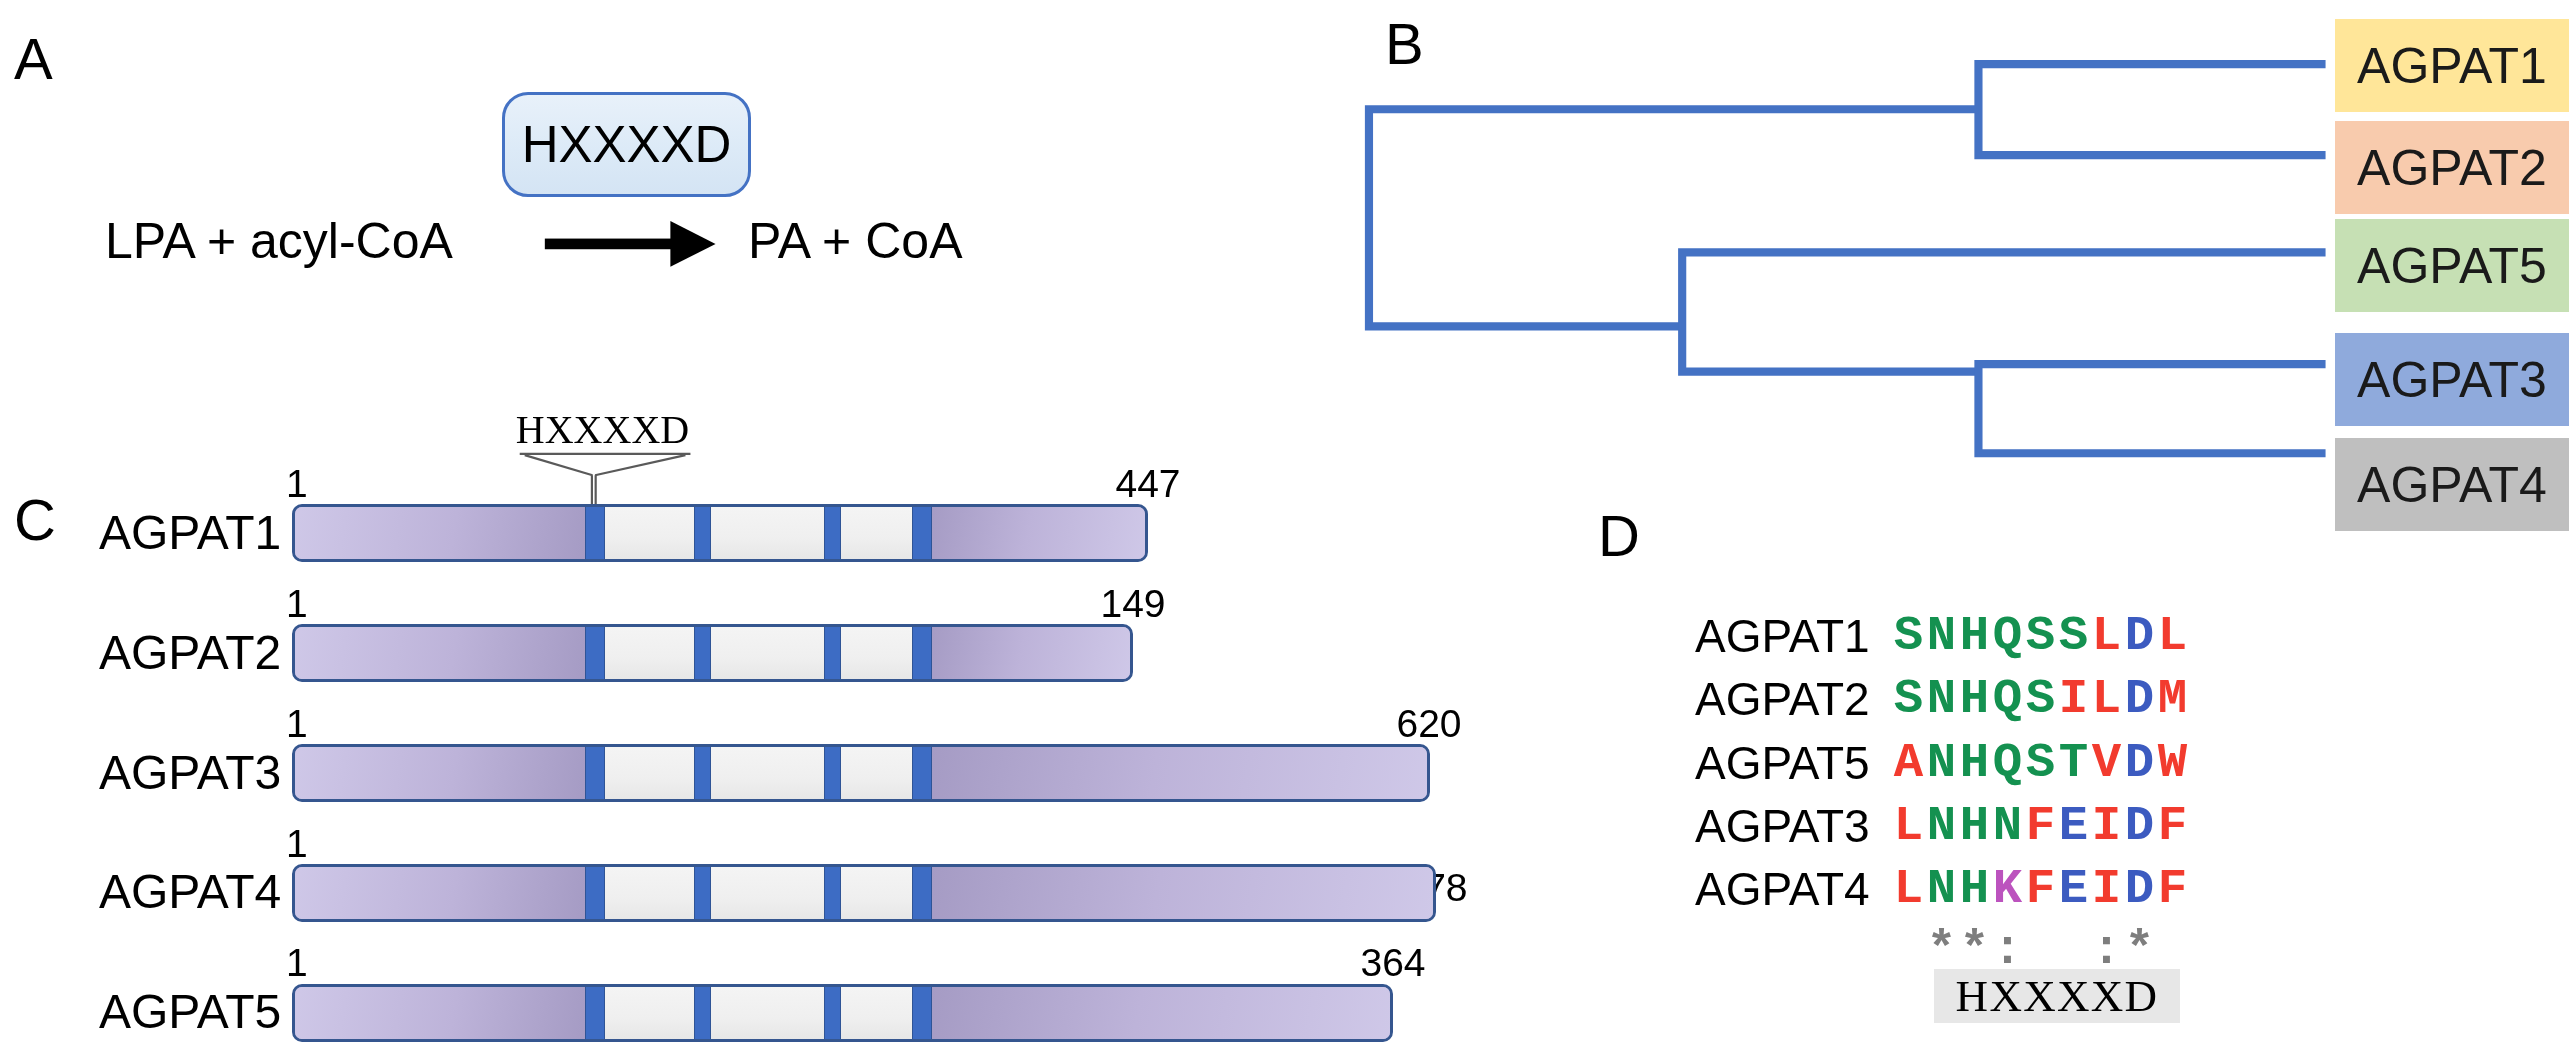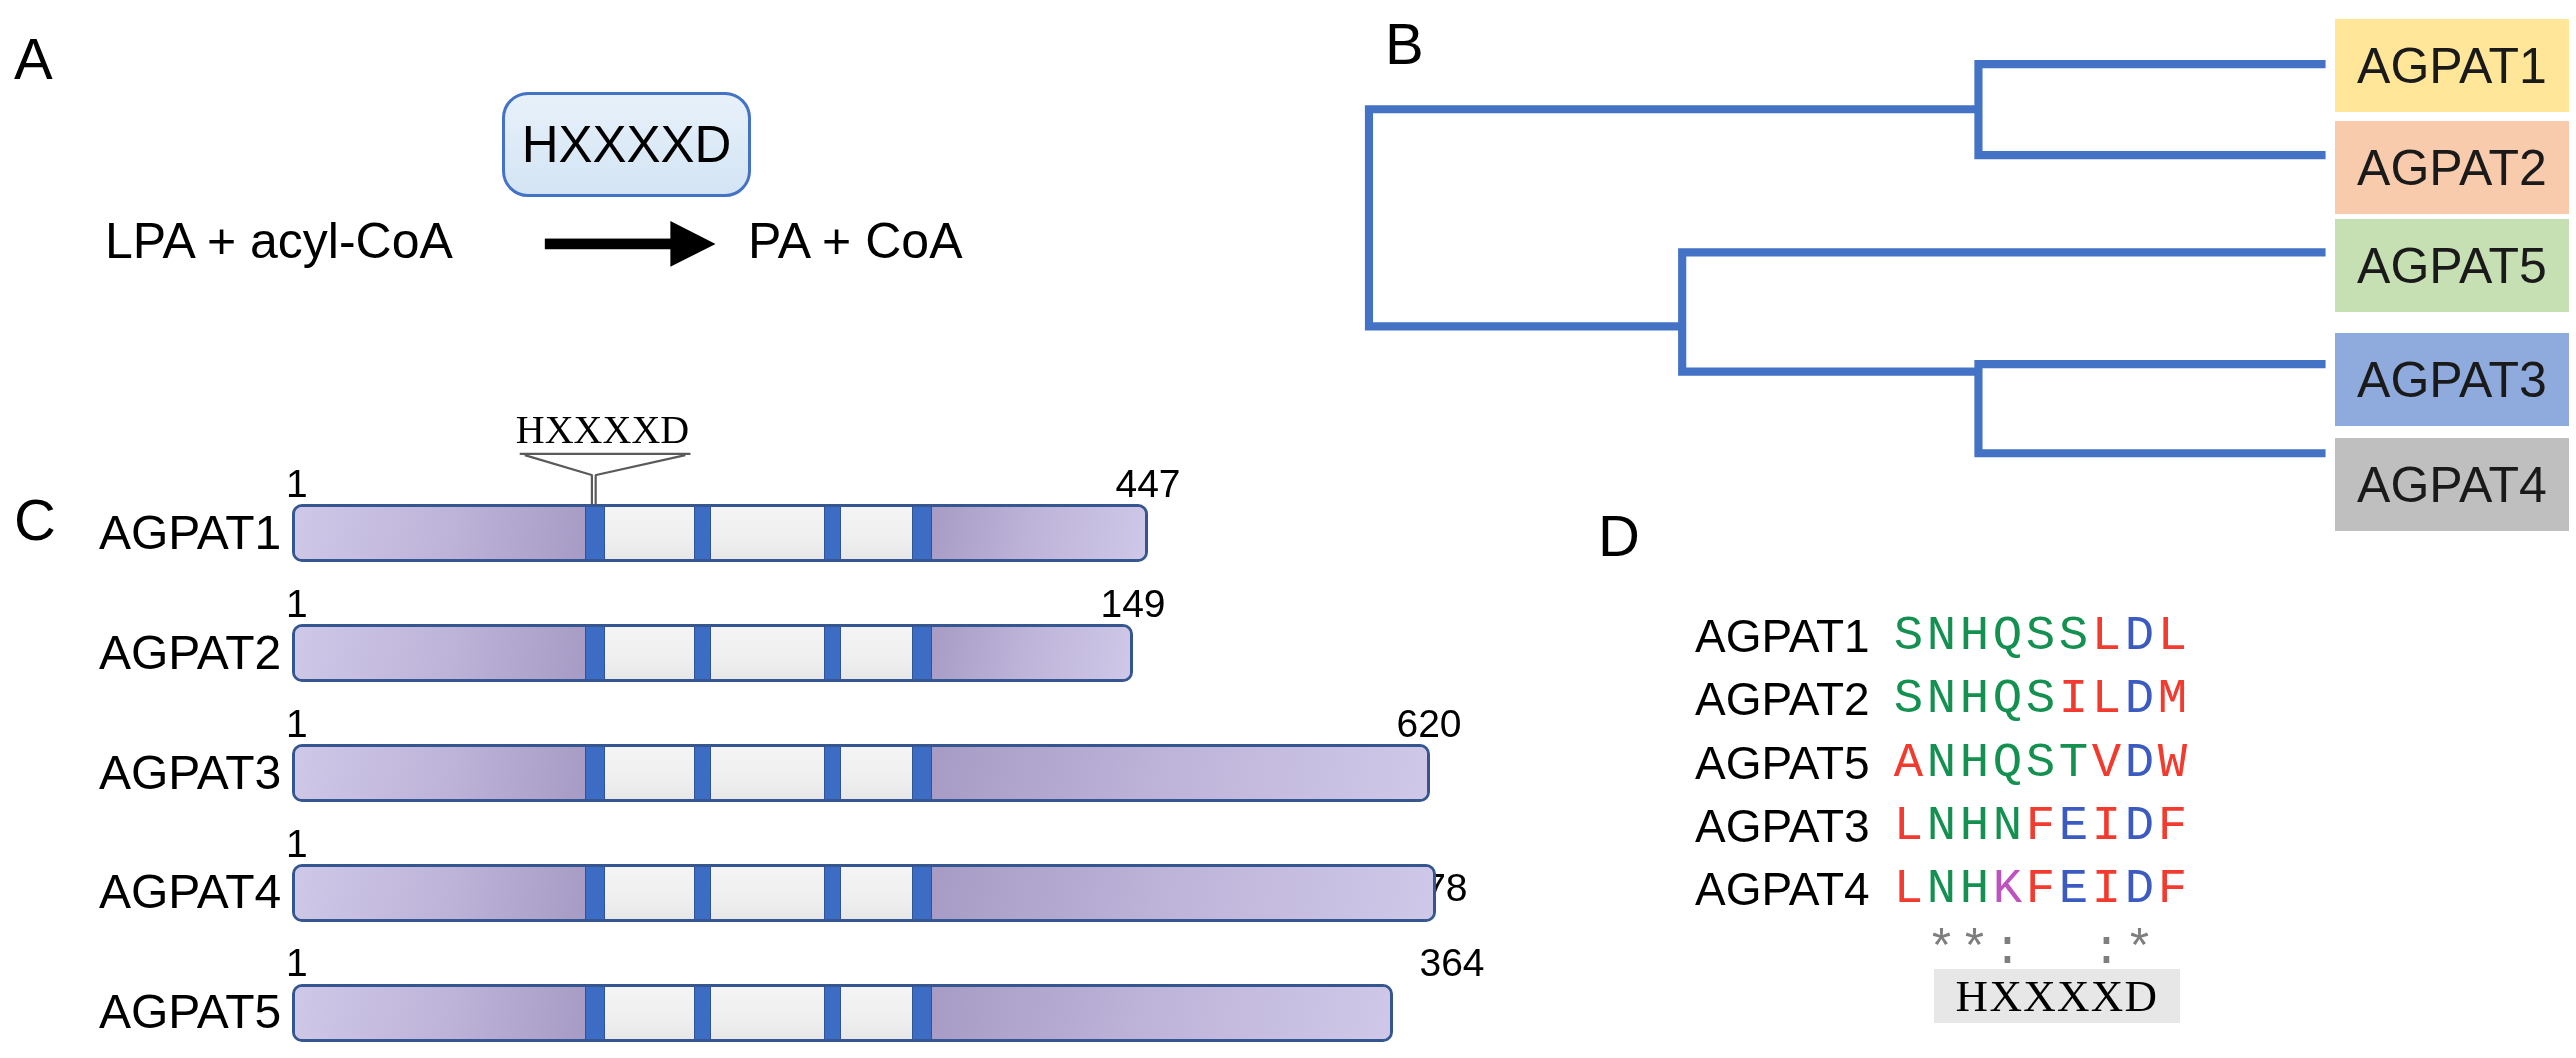--- a/index.html
+++ b/index.html
@@ -43,21 +43,21 @@
   .motif-callout{
     position:absolute;left:477px;top:409px;width:251px;text-align:center;
     font-family:"Liberation Serif",serif;font-size:40px;line-height:41px;color:#000;
   }
   
   .aln-name{
     position:absolute;left:1695px;width:182px;font-size:46px;line-height:50px;color:#000;
   }
   .aln-seq{
     position:absolute;left:1892px;white-space:nowrap;
-    font-family:"Liberation Mono","DejaVu Sans Mono",monospace;font-weight:normal;
+    font-family:"Liberation Mono","DejaVu Sans Mono",monospace;font-weight:bold;
     font-size:49px;line-height:50px;
   }
   .res-cell{display:inline-block;width:33px;text-align:center;}
   .conservation{color:#7E7E7E;}
   .motif-box{
     position:absolute;left:1934px;top:969px;width:246px;height:54px;
     background:#E7E7E7;display:flex;align-items:center;justify-content:center;
   }
   .motif-box span{
     font-family:"Liberation Serif",serif;font-size:45px;color:#000;letter-spacing:1.3px;
@@ -165,21 +165,21 @@
         <div class="seg" style="left: -3.1px; width: 293px; background: linear-gradient(100deg, rgb(207, 200, 232) 0%, rgb(189, 179, 217) 55%, rgb(165, 155, 196) 100%);"></div>
         <div class="seg" style="left: 308px; width: 309px; background: linear-gradient(rgb(244, 244, 244) 0%, rgb(239, 239, 239) 60%, rgb(231, 231, 231) 100%);"></div>
         <div class="seg" style="left: 635px; width: 505px; background: linear-gradient(100deg, rgb(165, 155, 196) 0%, rgb(189, 179, 217) 45%, rgb(207, 200, 232) 100%);"></div>
         <div class="seg" style="left: 290px; width: 18px; background: rgb(61, 108, 196); border-left: 1.3px solid rgb(47, 84, 150); border-right: 1.3px solid rgb(47, 84, 150);"></div>
         <div class="seg" style="left: 399px; width: 15px; background: rgb(61, 108, 196); border-left: 1.3px solid rgb(47, 84, 150); border-right: 1.3px solid rgb(47, 84, 150);"></div>
         <div class="seg" style="left: 529px; width: 15px; background: rgb(61, 108, 196); border-left: 1.3px solid rgb(47, 84, 150); border-right: 1.3px solid rgb(47, 84, 150);"></div>
         <div class="seg" style="left: 617px; width: 18px; background: rgb(61, 108, 196); border-left: 1.3px solid rgb(47, 84, 150); border-right: 1.3px solid rgb(47, 84, 150);"></div>
       </div>
       <div class="protein-name" style="top: 987px;">AGPAT5</div>
       <div class="coord-num" style="left: 286px; top: 943px;">1</div>
-      <div class="coord-num" style="left: 1452px; top: 943px; transform: translateX(-50%);">364</div>
+      <div class="coord-num" style="left: 1393px; top: 943px; transform: translateX(-50%);">364</div>
       <div class="protein-bar" style="top: 984px; width: 1101px; border-color: rgb(53, 86, 143);">
         <div class="seg" style="left: -3.1px; width: 293px; background: linear-gradient(100deg, rgb(207, 200, 232) 0%, rgb(189, 179, 217) 55%, rgb(165, 155, 196) 100%);"></div>
         <div class="seg" style="left: 308px; width: 309px; background: linear-gradient(rgb(244, 244, 244) 0%, rgb(239, 239, 239) 60%, rgb(231, 231, 231) 100%);"></div>
         <div class="seg" style="left: 635px; width: 463px; background: linear-gradient(100deg, rgb(165, 155, 196) 0%, rgb(189, 179, 217) 45%, rgb(207, 200, 232) 100%);"></div>
         <div class="seg" style="left: 290px; width: 18px; background: rgb(61, 108, 196); border-left: 1.3px solid rgb(47, 84, 150); border-right: 1.3px solid rgb(47, 84, 150);"></div>
         <div class="seg" style="left: 399px; width: 15px; background: rgb(61, 108, 196); border-left: 1.3px solid rgb(47, 84, 150); border-right: 1.3px solid rgb(47, 84, 150);"></div>
         <div class="seg" style="left: 529px; width: 15px; background: rgb(61, 108, 196); border-left: 1.3px solid rgb(47, 84, 150); border-right: 1.3px solid rgb(47, 84, 150);"></div>
         <div class="seg" style="left: 617px; width: 18px; background: rgb(61, 108, 196); border-left: 1.3px solid rgb(47, 84, 150); border-right: 1.3px solid rgb(47, 84, 150);"></div>
       </div>
     </div>

